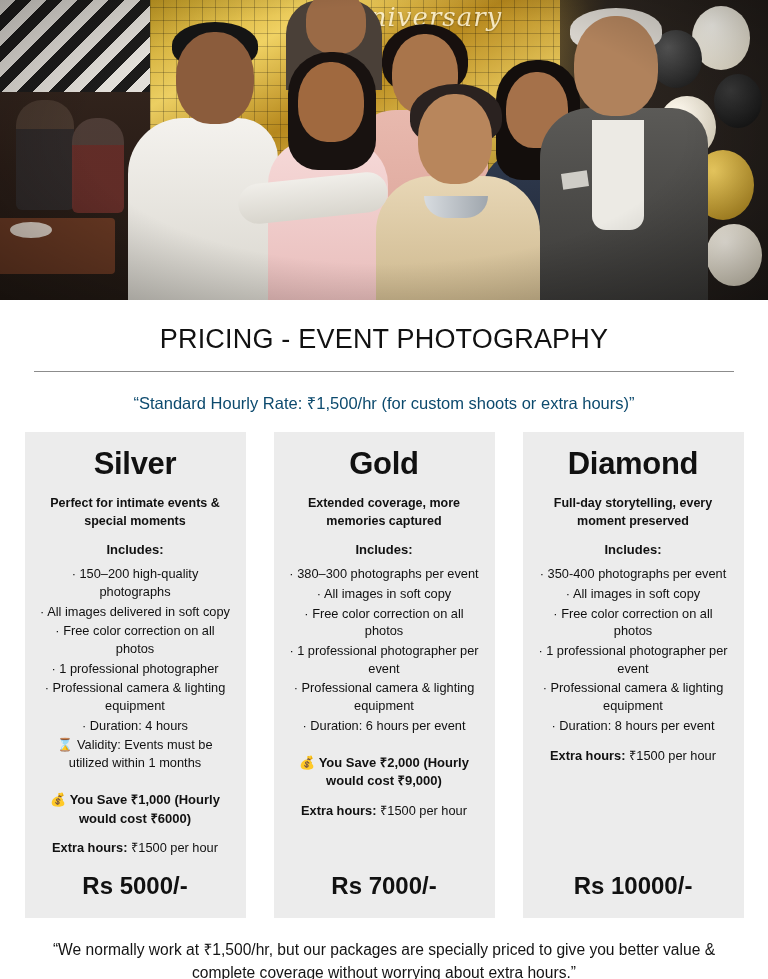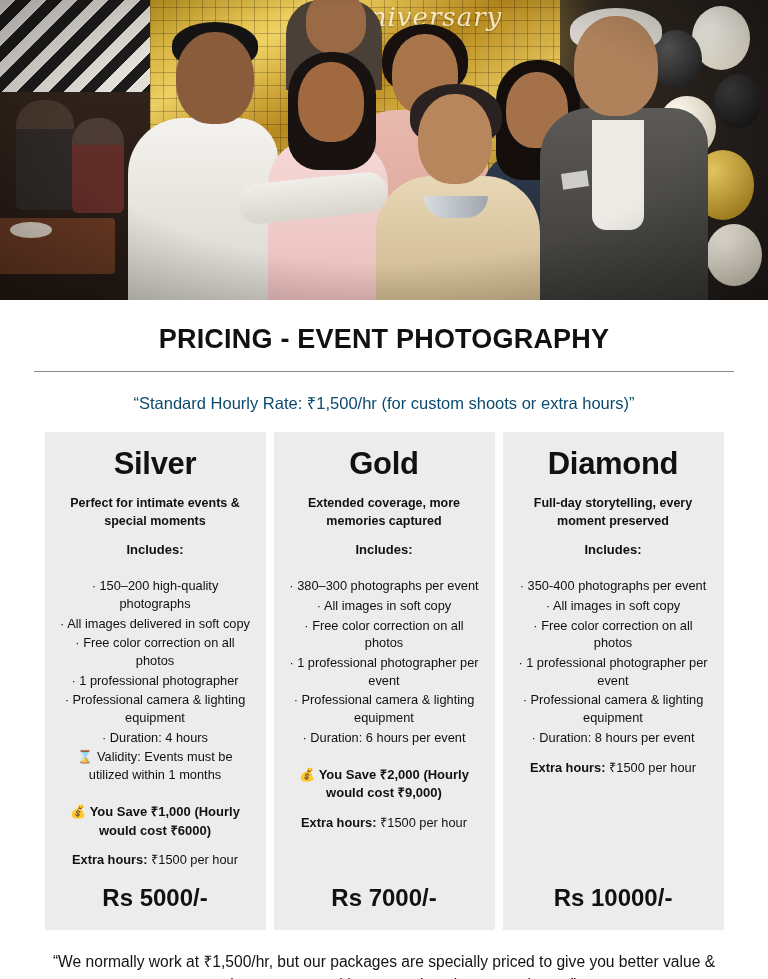--- a/index.html
+++ b/index.html
@@ -136,21 +136,21 @@
 
   .hero-vignette {
     position: absolute; inset: 0;
     background: radial-gradient(ellipse at 50% 45%, rgba(0,0,0,0) 55%, rgba(0,0,0,.35) 100%);
   }
 
   
   .title {
     text-align: center;
     font-size: 27px;
-    font-weight: bold;
+    font-weight: normal;
     letter-spacing: .2px;
     margin-top: 24px;
     color: #111;
   }
   .rule {
     width: 700px;
     height: 1px;
     background: #8c8c8c;
     margin: 16px auto 0;
   }
@@ -158,21 +158,21 @@
     text-align: center;
     font-size: 16.5px;
     color: #0c4a6e;
     margin-top: 19px;
   }
 
   
   .cards {
     display: flex;
     justify-content: center;
-    gap: 8px;
+    gap: 28px;
     margin-top: 18px;
     padding: 0 24px;
   }
   .card {
     width: 221px;
     background: #ececec;
     padding: 14px 12px 18px;
     display: flex;
     flex-direction: column;
     align-items: center;
@@ -188,21 +188,21 @@
   .card-tag {
     font-size: 12.5px;
     font-weight: bold;
     line-height: 1.45;
     margin-bottom: 12px;
     padding: 0 4px;
   }
   .includes {
     font-size: 13px;
     font-weight: bold;
-    margin-bottom: 20px;
+    margin-bottom: 8px;
   }
   .feature-list {
     list-style: none;
     font-size: 12.8px;
     line-height: 1.38;
     margin-bottom: 10px;
   }
   .feature-list li { margin-bottom: 2px; }
   .save {
     font-size: 13px;

